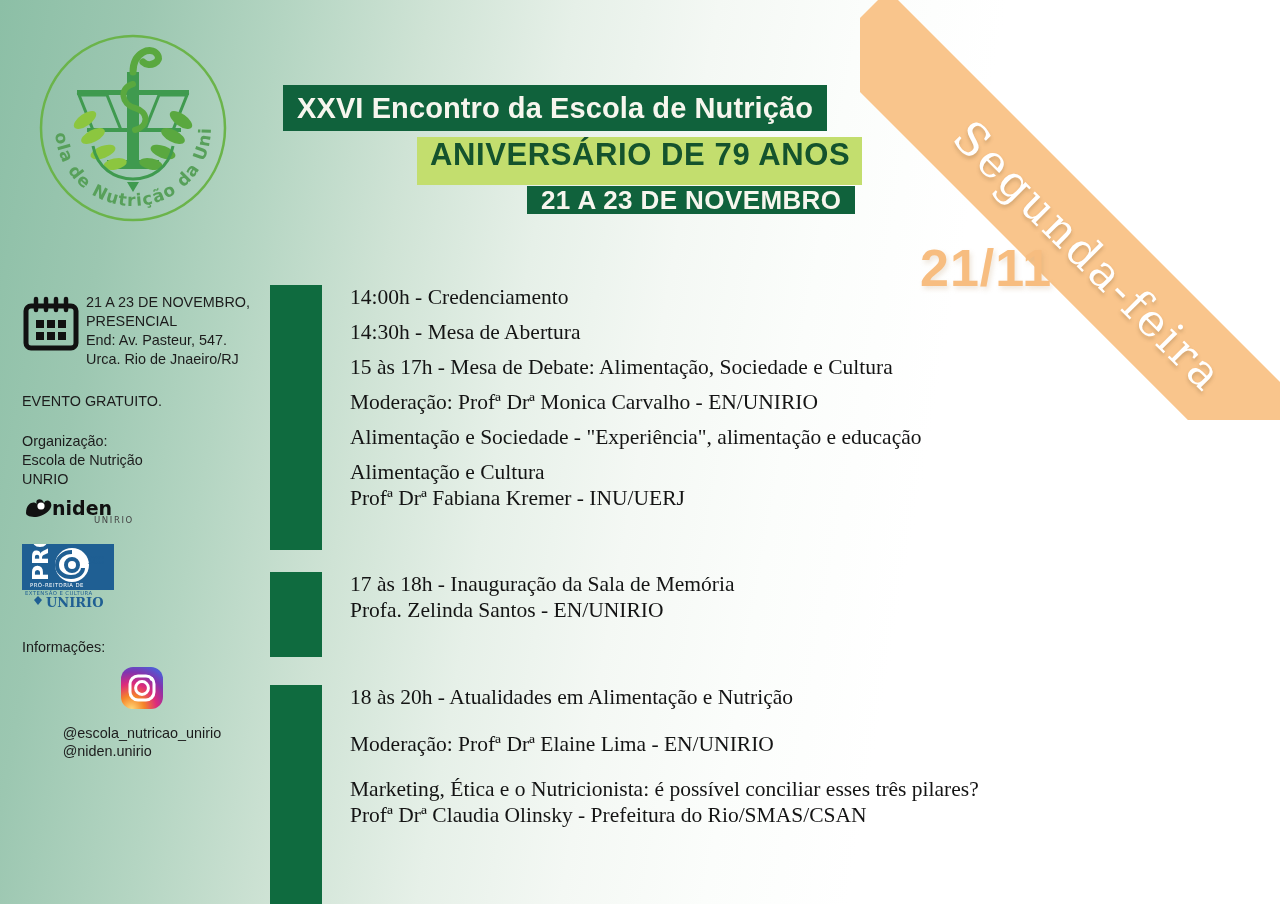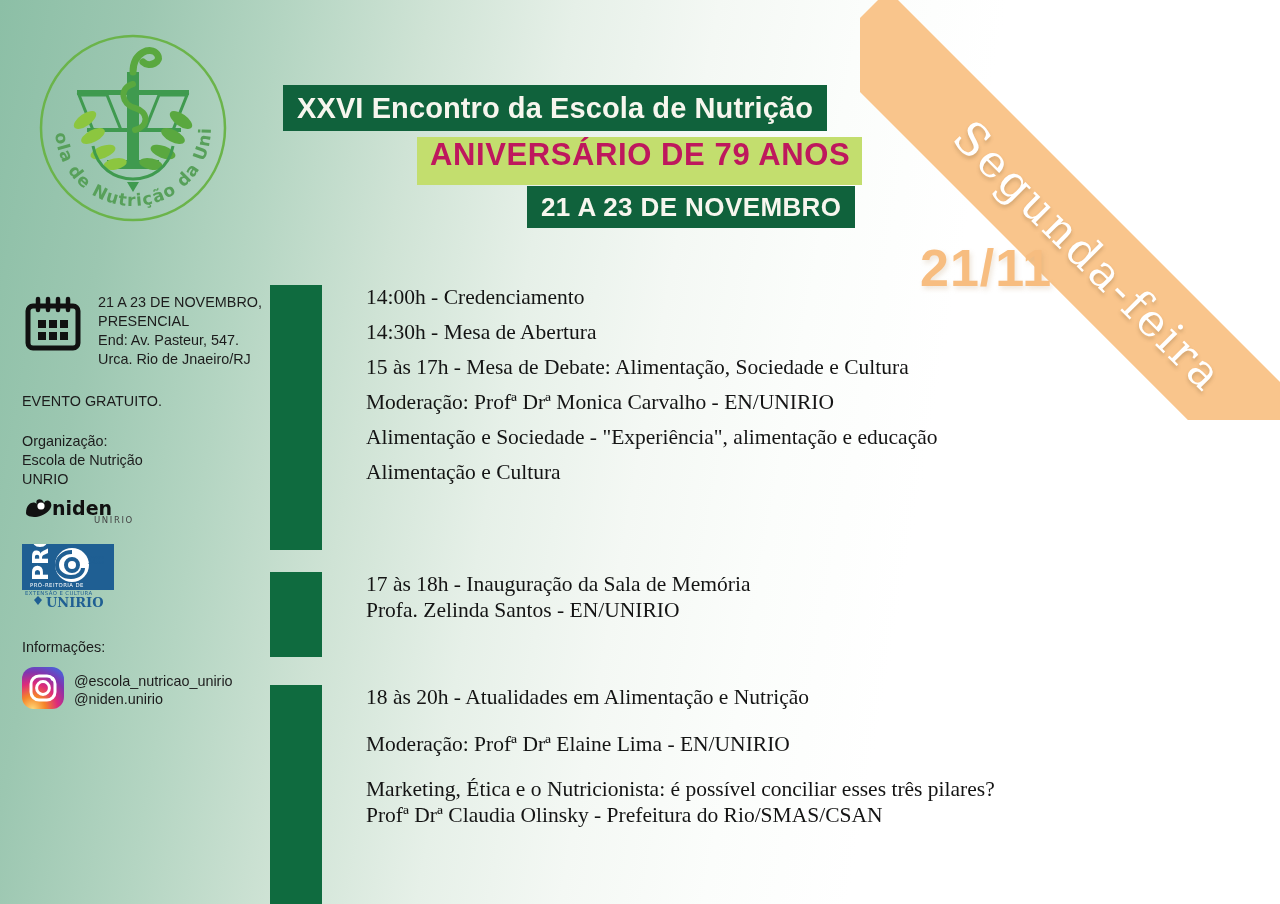--- a/index.html
+++ b/index.html
@@ -78,27 +78,27 @@
     background: #10623c;
     color: #f7f6ee;
     font-size: 29px;
     letter-spacing: 0.1px;
   }
   .tbar-2 {
     left: 417px; top: 137px;
     height: 48px;
     padding: 0 12px 12px 13px;
     background: #c3de6e;
-    color: #be185d;
+    color: #14532d;
     font-size: 31px;
     letter-spacing: 0.6px;
   }
   .tbar-3 {
     left: 527px; top: 186px;
-    height: 42px;
+    height: 28px;
     padding: 0 14px 0 14px;
     background: #10623c;
     color: #f7f6ee;
     font-size: 26px;
     letter-spacing: 0.4px;
   }
   
   .bigdate {
     position: absolute;
     left: 920px; top: 238px;
@@ -111,41 +111,40 @@
   }
   
   .sidebar {
     position: absolute;
     left: 22px; top: 292px;
     width: 240px;
     color: #1c1c1c;
     font-size: 14.4px;
     line-height: 1.33;
   }
-  .addr-row { display: flex; align-items: flex-start; gap: 16px; justify-content: flex-end; }
+  .addr-row { display: flex; align-items: flex-start; gap: 6px; }
   .cal-icon { flex: 0 0 auto; margin-top: 4px; }
   .addr-text { padding-top: 1px; }
   .side-para { margin-top: 22px; }
   .side-para.tight { margin-top: 21px; }
   .niden-logo { margin-top: 6px; }
   .proexc-logo { margin-top: 14px; }
   .info-head { margin-top: 22px; }
-  .insta-row { display: flex; align-items: center; gap: 10px; margin-top: 10px; }
+  .insta-row { display: flex; align-items: center; gap: 10px; margin-top: 10px; flex-direction: column; }
   .insta-handles { line-height: 1.28; font-size: 14.4px; }
   
   .schedule { position: absolute; left: 270px; top: 285px; width: 1010px; }
   .sblock { position: relative; display: flex; }
   .sbar { flex: 0 0 52px; background: #0f6b3f; }
   .slines {
     flex: 1 1 auto;
     padding-left: 28px;
     font-family: "Liberation Serif", serif;
     color: #141414;
     font-size: 21.5px;
-    margin-left: 16px;
   }
   .sline { white-space: nowrap; }
   .grp { margin-bottom: 10px; }
   .grp:last-child { margin-bottom: 0; }
   .sline + .sline { margin-top: 1px; }
 </style>
 </head>
 <body>
 
 <div class="poster">
@@ -317,20 +316,21 @@
           <div class="sline">15 às 17h - Mesa de Debate: Alimentação, Sociedade e Cultura</div>
         </div>
         <div class="grp">
           <div class="sline">Moderação: Profª Drª Monica Carvalho - EN/UNIRIO</div>
         </div>
         <div class="grp">
           <div class="sline">Alimentação e Sociedade - "Experiência", alimentação e educação</div>
         </div>
         <div class="grp">
           <div class="sline"> Alimentação e Cultura</div>
+          <div class="sline"> Profª Drª Fabiana Kremer - INU/UERJ</div>
         </div>
       </div>
     </div>
 
     <div class="sblock" style="height:85px; margin-top:22px;">
       <div class="sbar"></div>
       <div class="slines">
         <div class="grp">
           <div class="sline">17 às 18h - Inauguração da Sala de Memória</div>
           <div class="sline">Profa. Zelinda Santos - EN/UNIRIO</div>

